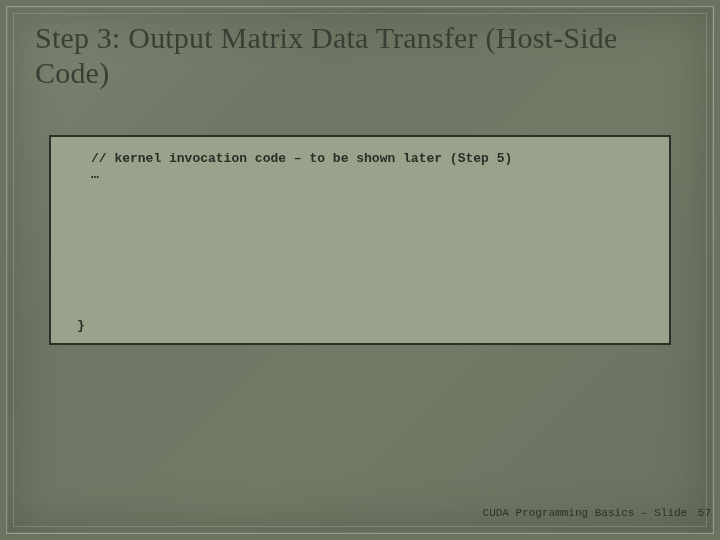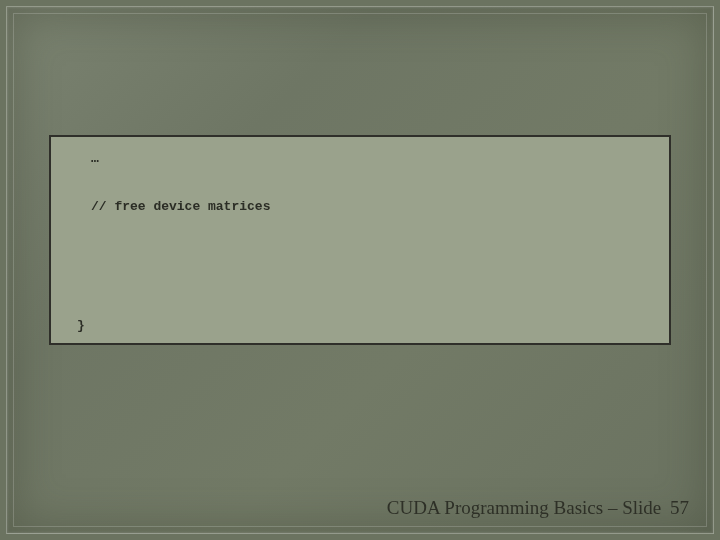--- a/index.html
+++ b/index.html
@@ -61,39 +61,40 @@
     left: 26px;
     bottom: 10px;
     font-family: "Courier New", Courier, monospace;
     font-size: 13px;
     font-weight: bold;
     color: #2b2d25;
   }
   .footer {
     position: absolute;
     bottom: 14px;
-    right: 24px;
-    font-family: Liberation Serif, serif;
-    font-size: 19px;
+    right: 2px;
+    font-family: Liberation Mono, monospace;
+    font-size: 11px;
     color: #2e3027;
   }
   .footer .label { margin-right: 4px; }
   .footer .num { }
 </style>
 </head>
 <body>
 
 <div class="slide">
 
+  <div class="title">Step 3: Output Matrix Data Transfer (Host-Side Code)</div>
 
   <div class="codebox">
+    <div class="code-line code-indent">// kernel invocation code – to be shown later (Step 5)</div>
     <div class="code-line code-indent">…</div>
     <div class="code-gap"></div>
     <div class="code-gap"></div>
-    <div class="code-line code-indent">// free device matrices</div>
     <div class="brace">}</div>
   </div>
 
   <div class="footer">
     <span class="label">CUDA Programming Basics – Slide</span>
     <span class="num">57</span>
   </div>
 
 </div>
 

